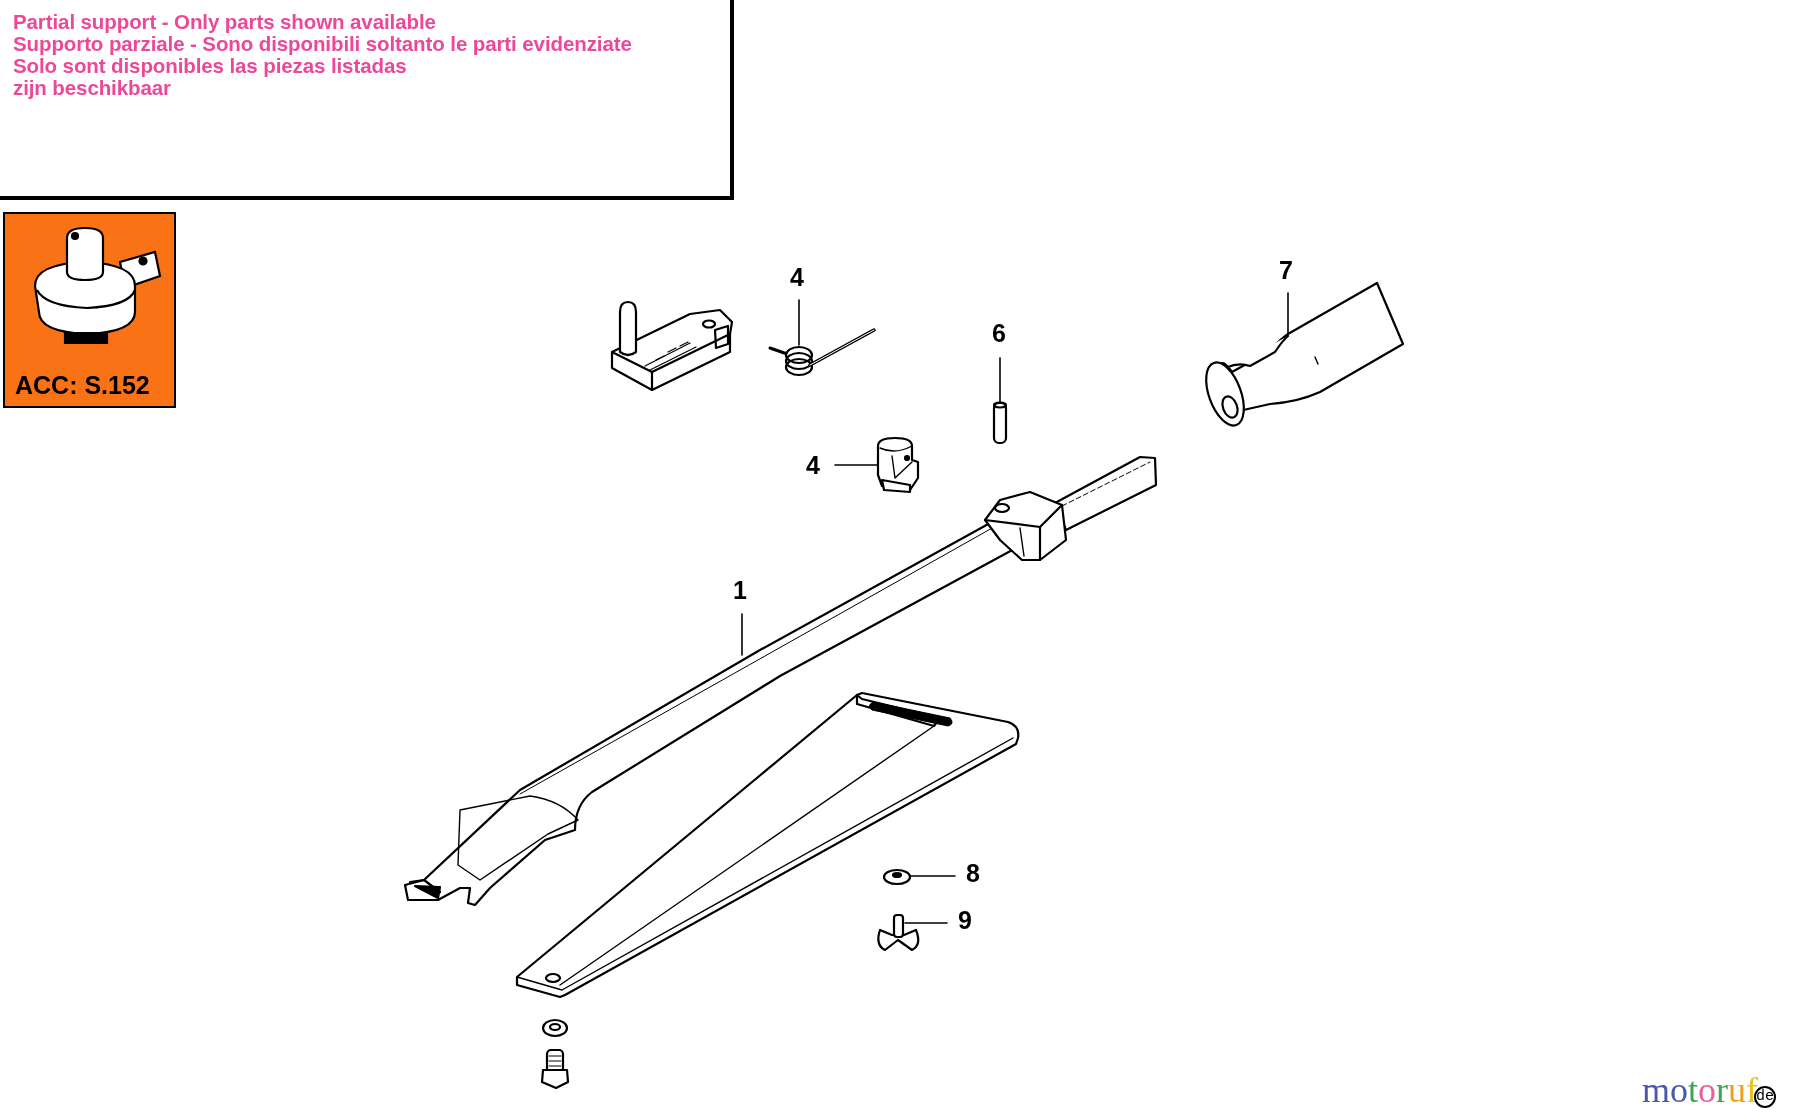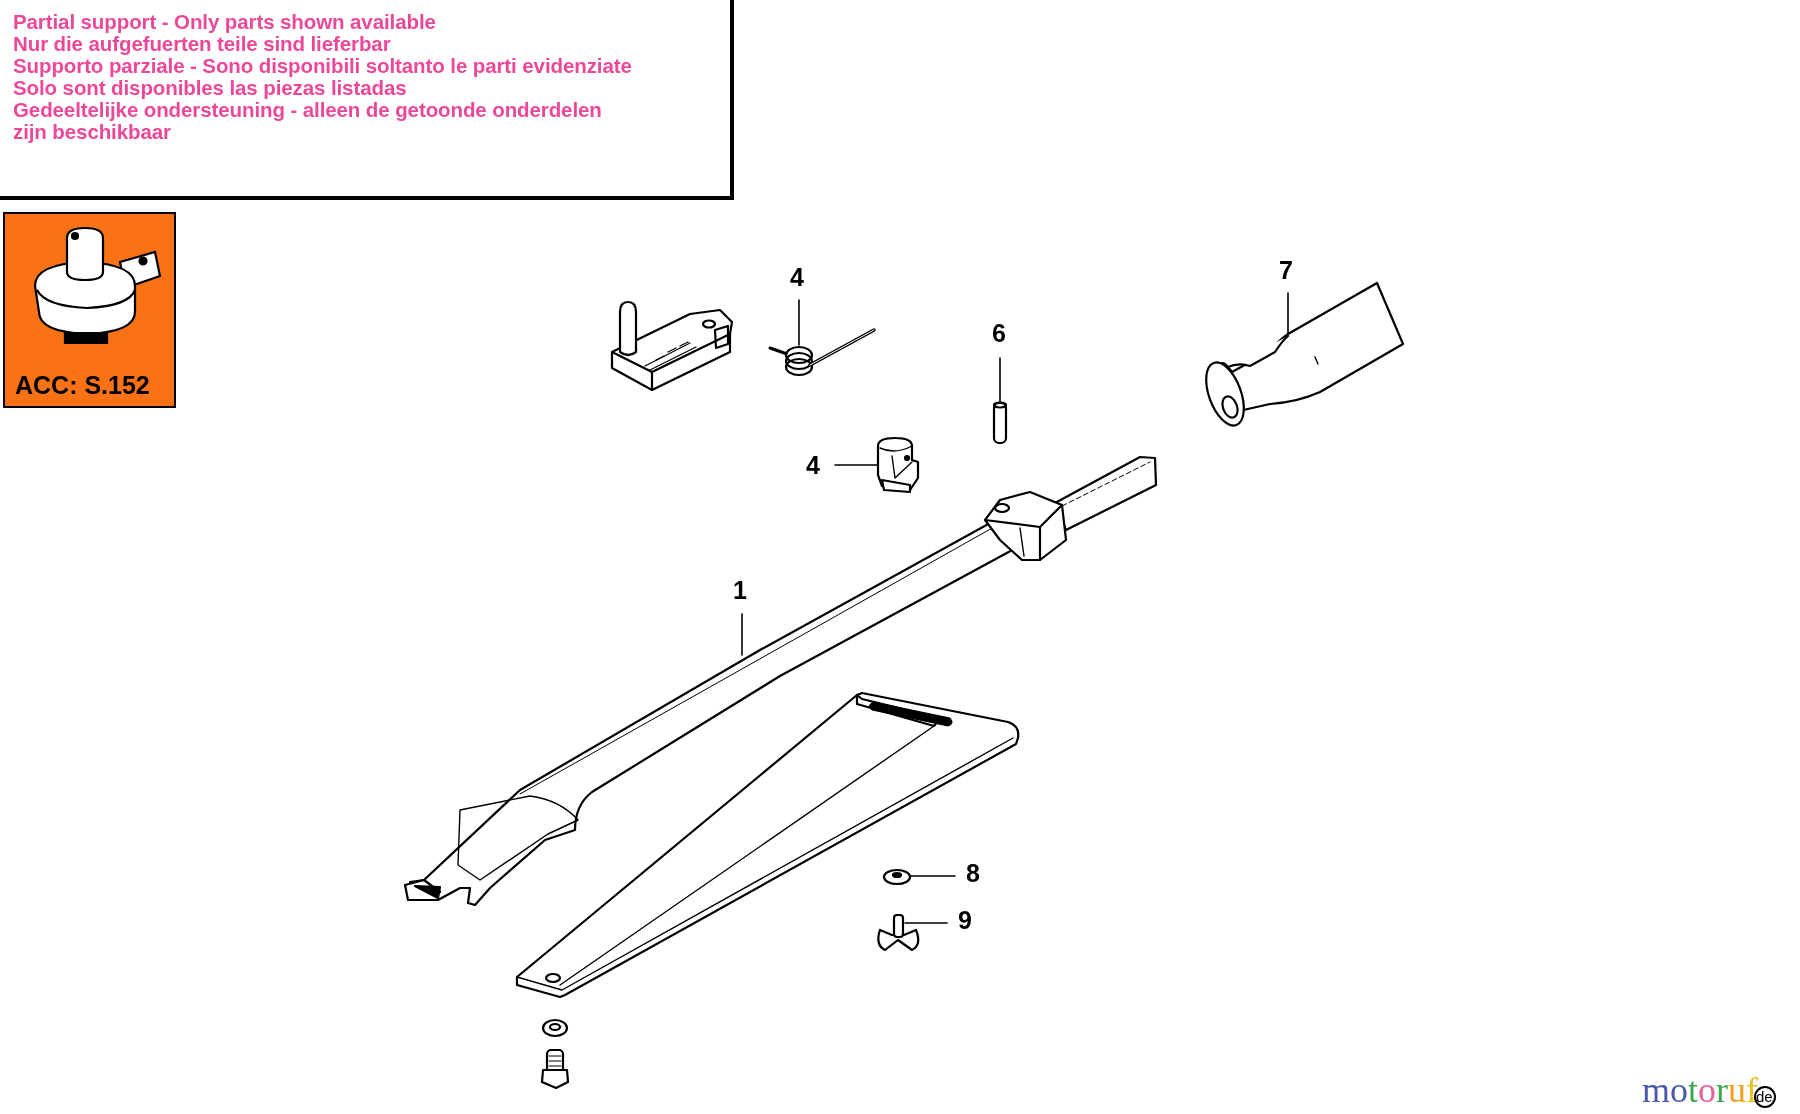--- a/index.html
+++ b/index.html
@@ -13,32 +13,30 @@
   .acc-box {
     position:absolute; left:3px; top:212px; width:173px; height:196px;
     border:2px solid #000; box-sizing:border-box; background:#f97316;
   }
   .acc-label { position:absolute; left:10px; bottom:6px; font-weight:bold; font-size:25px; color:#000; white-space:nowrap; }
   .acc-icon { position:absolute; left:20px; top:10px; }
   svg.drawing { position:absolute; left:0; top:0; }
   .callout { position:absolute; font-weight:bold; font-size:25px; color:#000; line-height:1; }
   .logo { position:absolute; left:1642px; top:1072px; font-family:"Liberation Serif", serif; font-size:36px; line-height:1; white-space:nowrap; }
   .logo span { display:inline-block; }
-  .logo .de { font-size:15px; border:2.5px solid #000; border-radius:50%; width:18px; height:18px; line-height:18px; text-align:left; vertical-align:bottom; margin-left:-4px; color:#000; font-family:Liberation Sans, sans-serif;}
+  .logo .de { font-size:15px; border:2.5px solid #000; border-radius:50%; width:18px; height:18px; line-height:18px; text-align:left; vertical-align:bottom; margin-left:-4px; color:#000; font-family:Liberation Mono, monospace;}
 </style>
 </head>
 <body>
 
 <div class="notice-box">
   <ul class="notice-lines">
     <li>Partial support - Only parts shown available</li>
-    <li>Nur die aufgefuerten teile sind lieferbar</li>
     <li>Supporto parziale - Sono disponibili soltanto le parti evidenziate</li>
     <li>Solo sont disponibles las piezas listadas</li>
-    <li>Gedeeltelijke ondersteuning - alleen de getoonde onderdelen</li>
     <li>zijn beschikbaar</li>
   </ul>
 </div>
 
 <div class="acc-box">
   <svg class="acc-icon" width="140" height="120" viewBox="0 0 140 120">
     <g fill="#fff" stroke="#000" stroke-width="2.2">
 
       <path d="M95 38 L130 28 L135 52 L100 64 Z"></path>
       <circle cx="118" cy="37" r="3.5" fill="#000"></circle>

